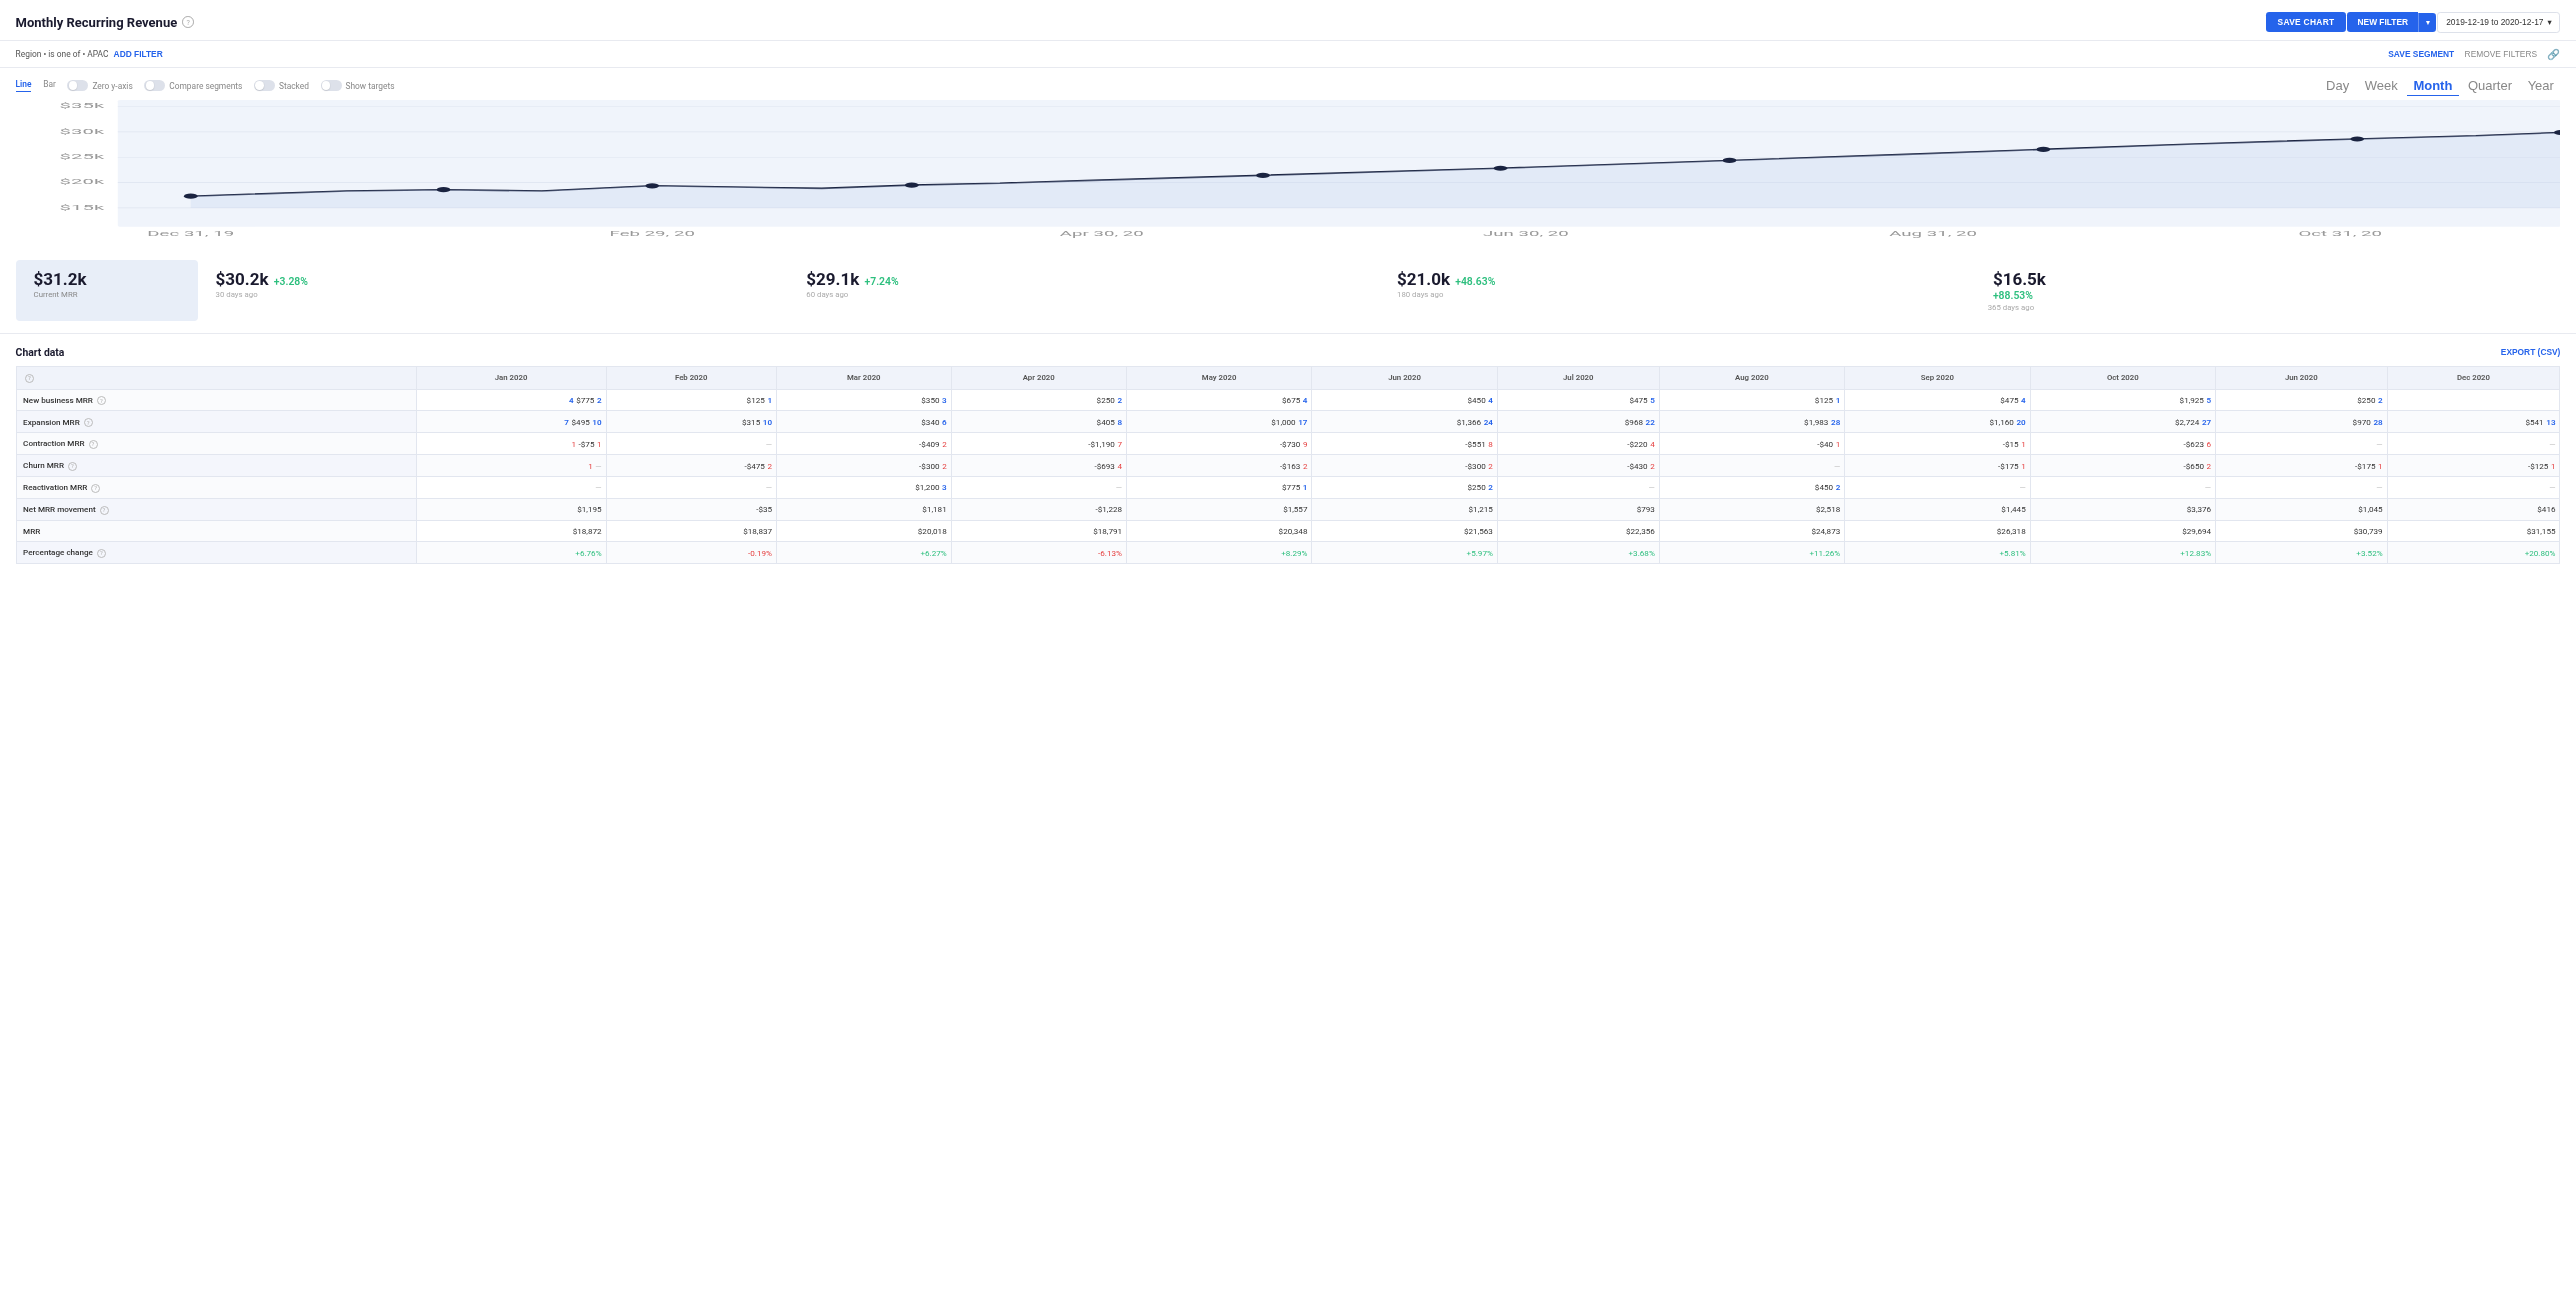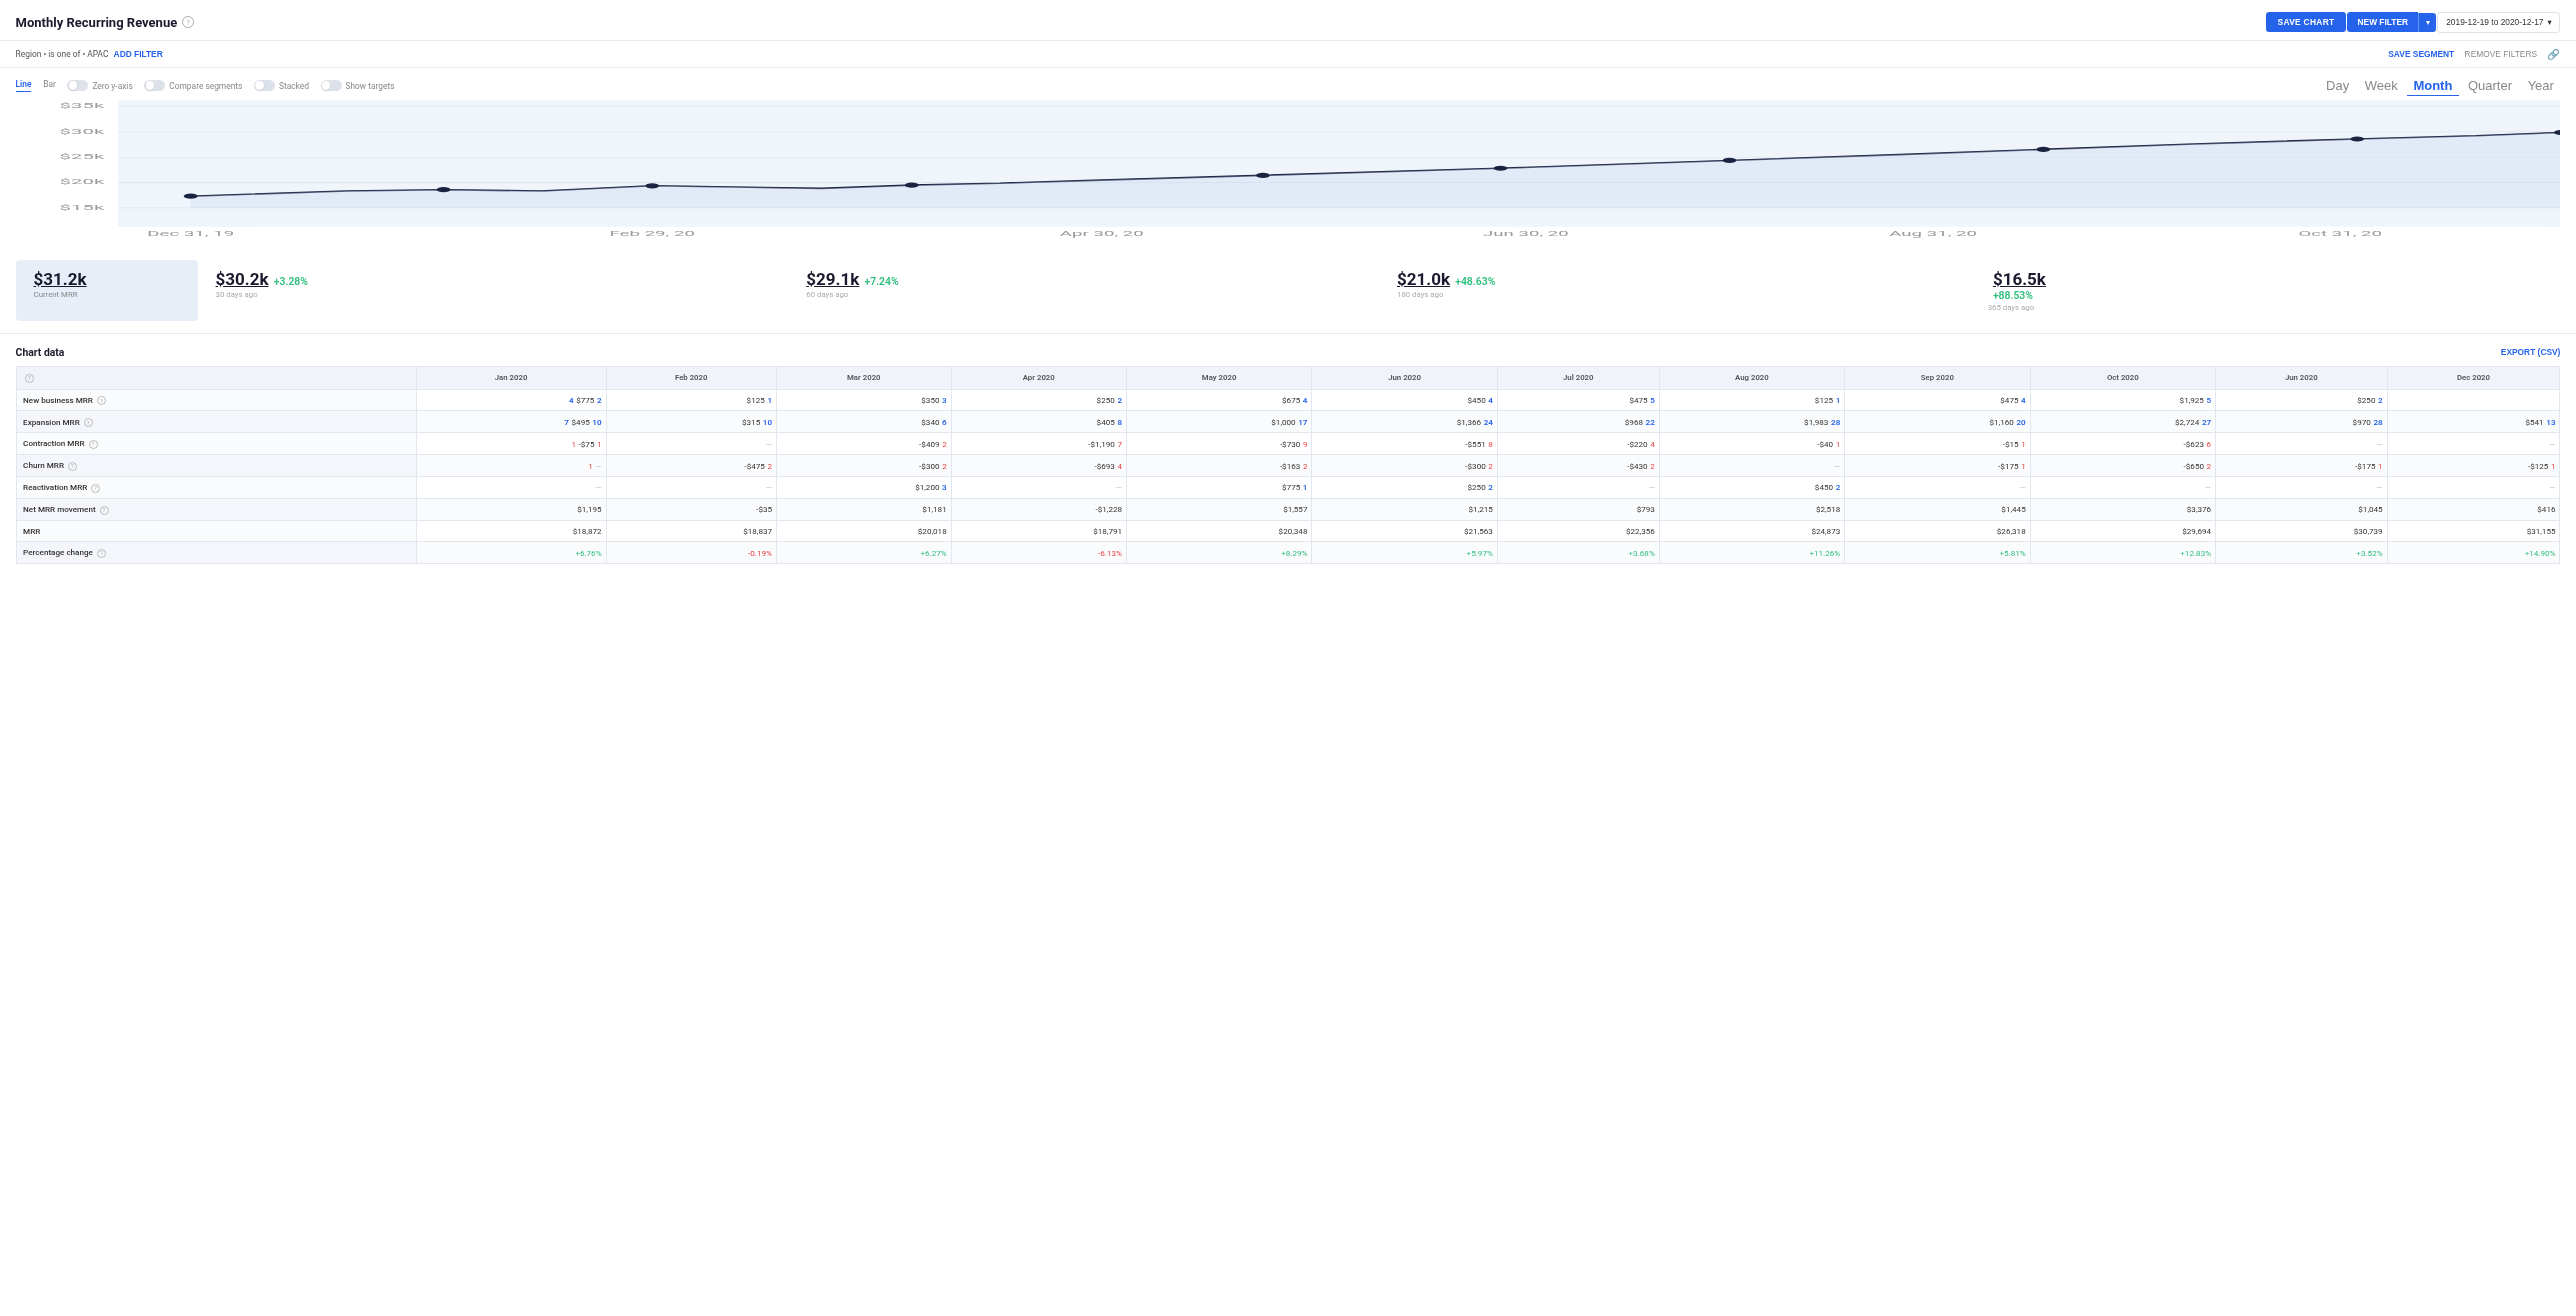--- a/index.html
+++ b/index.html
@@ -33,21 +33,21 @@
     .toggle-thumb { width: 8.4px; height: 8.4px; background: #fff; border-radius: 50%; position: absolute; top: 1.3px; left: 1.3px; box-shadow: 0 0.6px 1.3px rgba(0,0,0,0.2); }
     .chart-controls-right { display: flex; align-items: center; gap: 2.6px; }
     .period-btn { font-size: 13px; color: #888; padding: 2.6px 6.5px; cursor: pointer; border-radius: 2.6px; border: none; background: none; }
     .period-btn.active { color: #2563eb; font-weight: 700; border-bottom: 1.3px solid #2563eb; border-radius: 0; }
     
     .chart-area { padding: 0 15.6px; margin-bottom: 5.2px; }
     
     .stats-row { display: flex; align-items: stretch; padding: 11.7px 15.6px; gap: 0; border-bottom: 0.6px solid #e8eaf0; }
     .stat-card { flex: 1; padding: 9px 18px; }
     .stat-card:first-child { background: #e8eef8; border-radius: 3.9px; }
-    .stat-main { font-size: 17px; font-weight: 700; color: #1a1a2e; text-decoration: underline; }
+    .stat-main { font-size: 17px; font-weight: 700; color: #1a1a2e; }
     .stat-label { font-size: 7.8px; color: #888; margin-top: 1.3px; }
     .stat-change { font-size: 10.4px; color: #2dbf7e; font-weight: 600; margin-left: 5.2px; }
     .stat-sub { font-size: 7.8px; color: #aaa; margin-top: 1.3px; }
     
     .chart-data-section { padding: 11.7px 15.6px 15.6px; }
     .chart-data-header { display: flex; justify-content: space-between; align-items: center; margin-bottom: 7.8px; }
     .chart-data-title { font-size: 10.4px; font-weight: 700; color: #1a1a2e; }
     .export-csv-btn { color: #2563eb; font-size: 8.4px; font-weight: 600; cursor: pointer; border: none; background: none; }
     
     .data-table { width: 100%; border-collapse: collapse; font-size: 8.1px; }
@@ -467,20 +467,20 @@
           <td><span class="pct-negative">-0.19%</span></td>
           <td><span class="pct-positive">+6.27%</span></td>
           <td><span class="pct-negative">-6.13%</span></td>
           <td><span class="pct-positive">+8.29%</span></td>
           <td><span class="pct-positive">+5.97%</span></td>
           <td><span class="pct-positive">+3.68%</span></td>
           <td><span class="pct-positive">+11.26%</span></td>
           <td><span class="pct-positive">+5.81%</span></td>
           <td><span class="pct-positive">+12.83%</span></td>
           <td><span class="pct-positive">+3.52%</span></td>
-          <td><span class="pct-positive">+14.90%</span></td>
+          <td><span class="pct-positive">+20.80%</span></td>
         </tr>
       </tbody>
     </table>
   </div>
 
 </div>
 
 
 </body></html>

